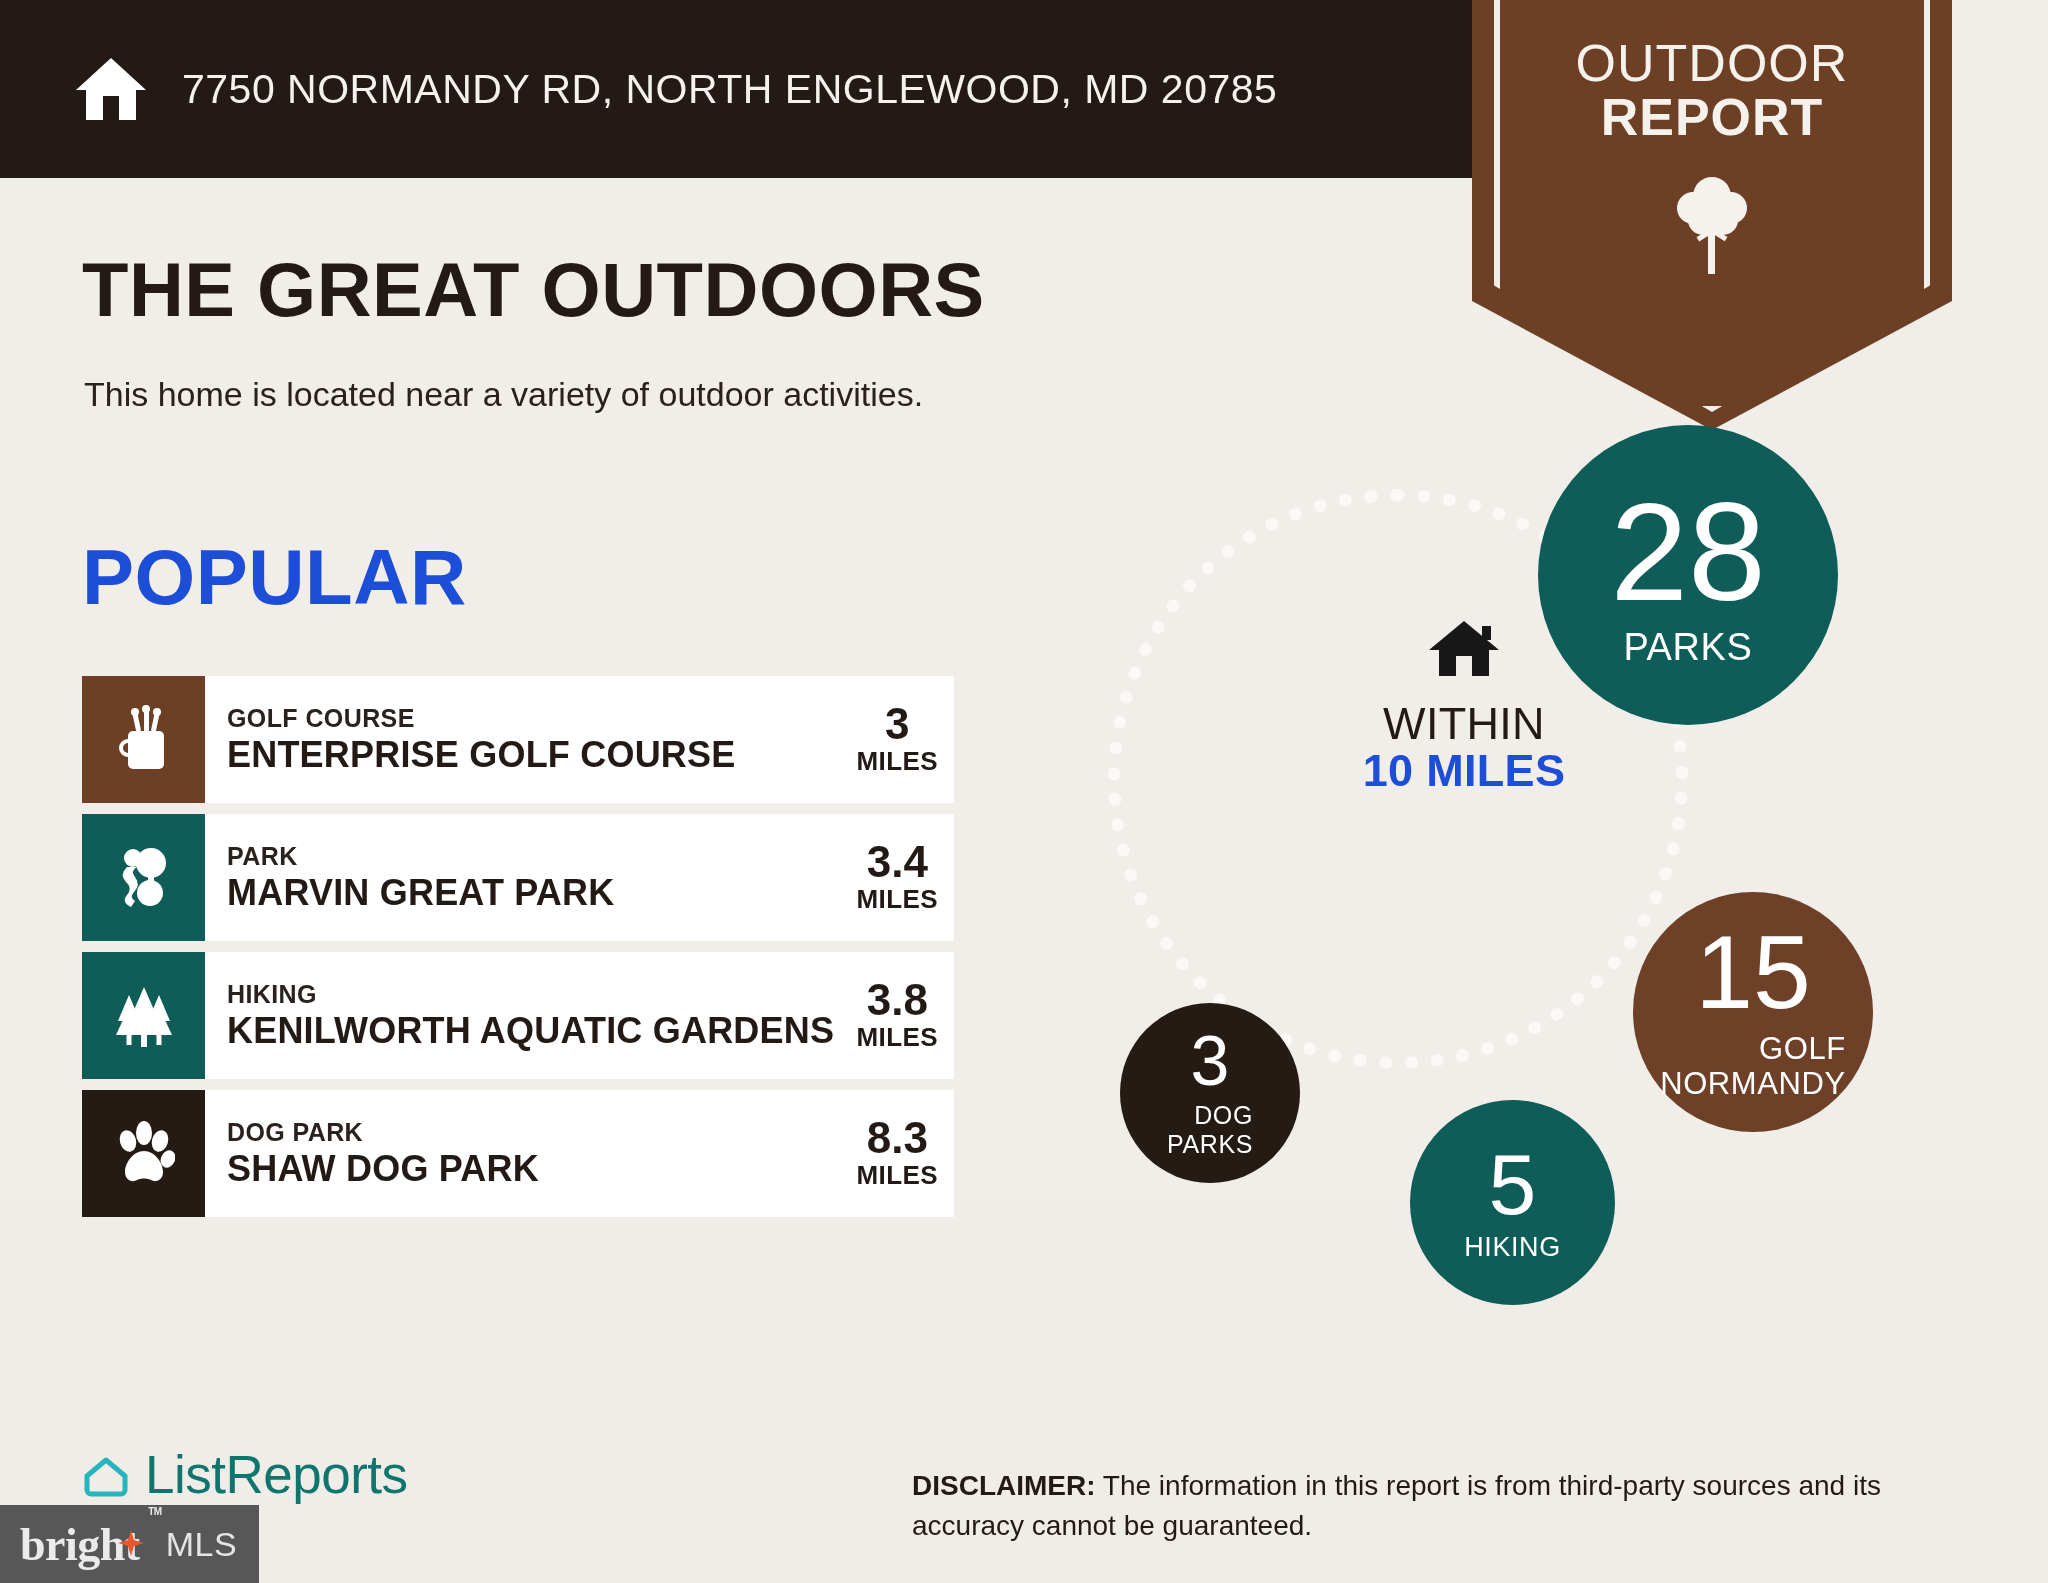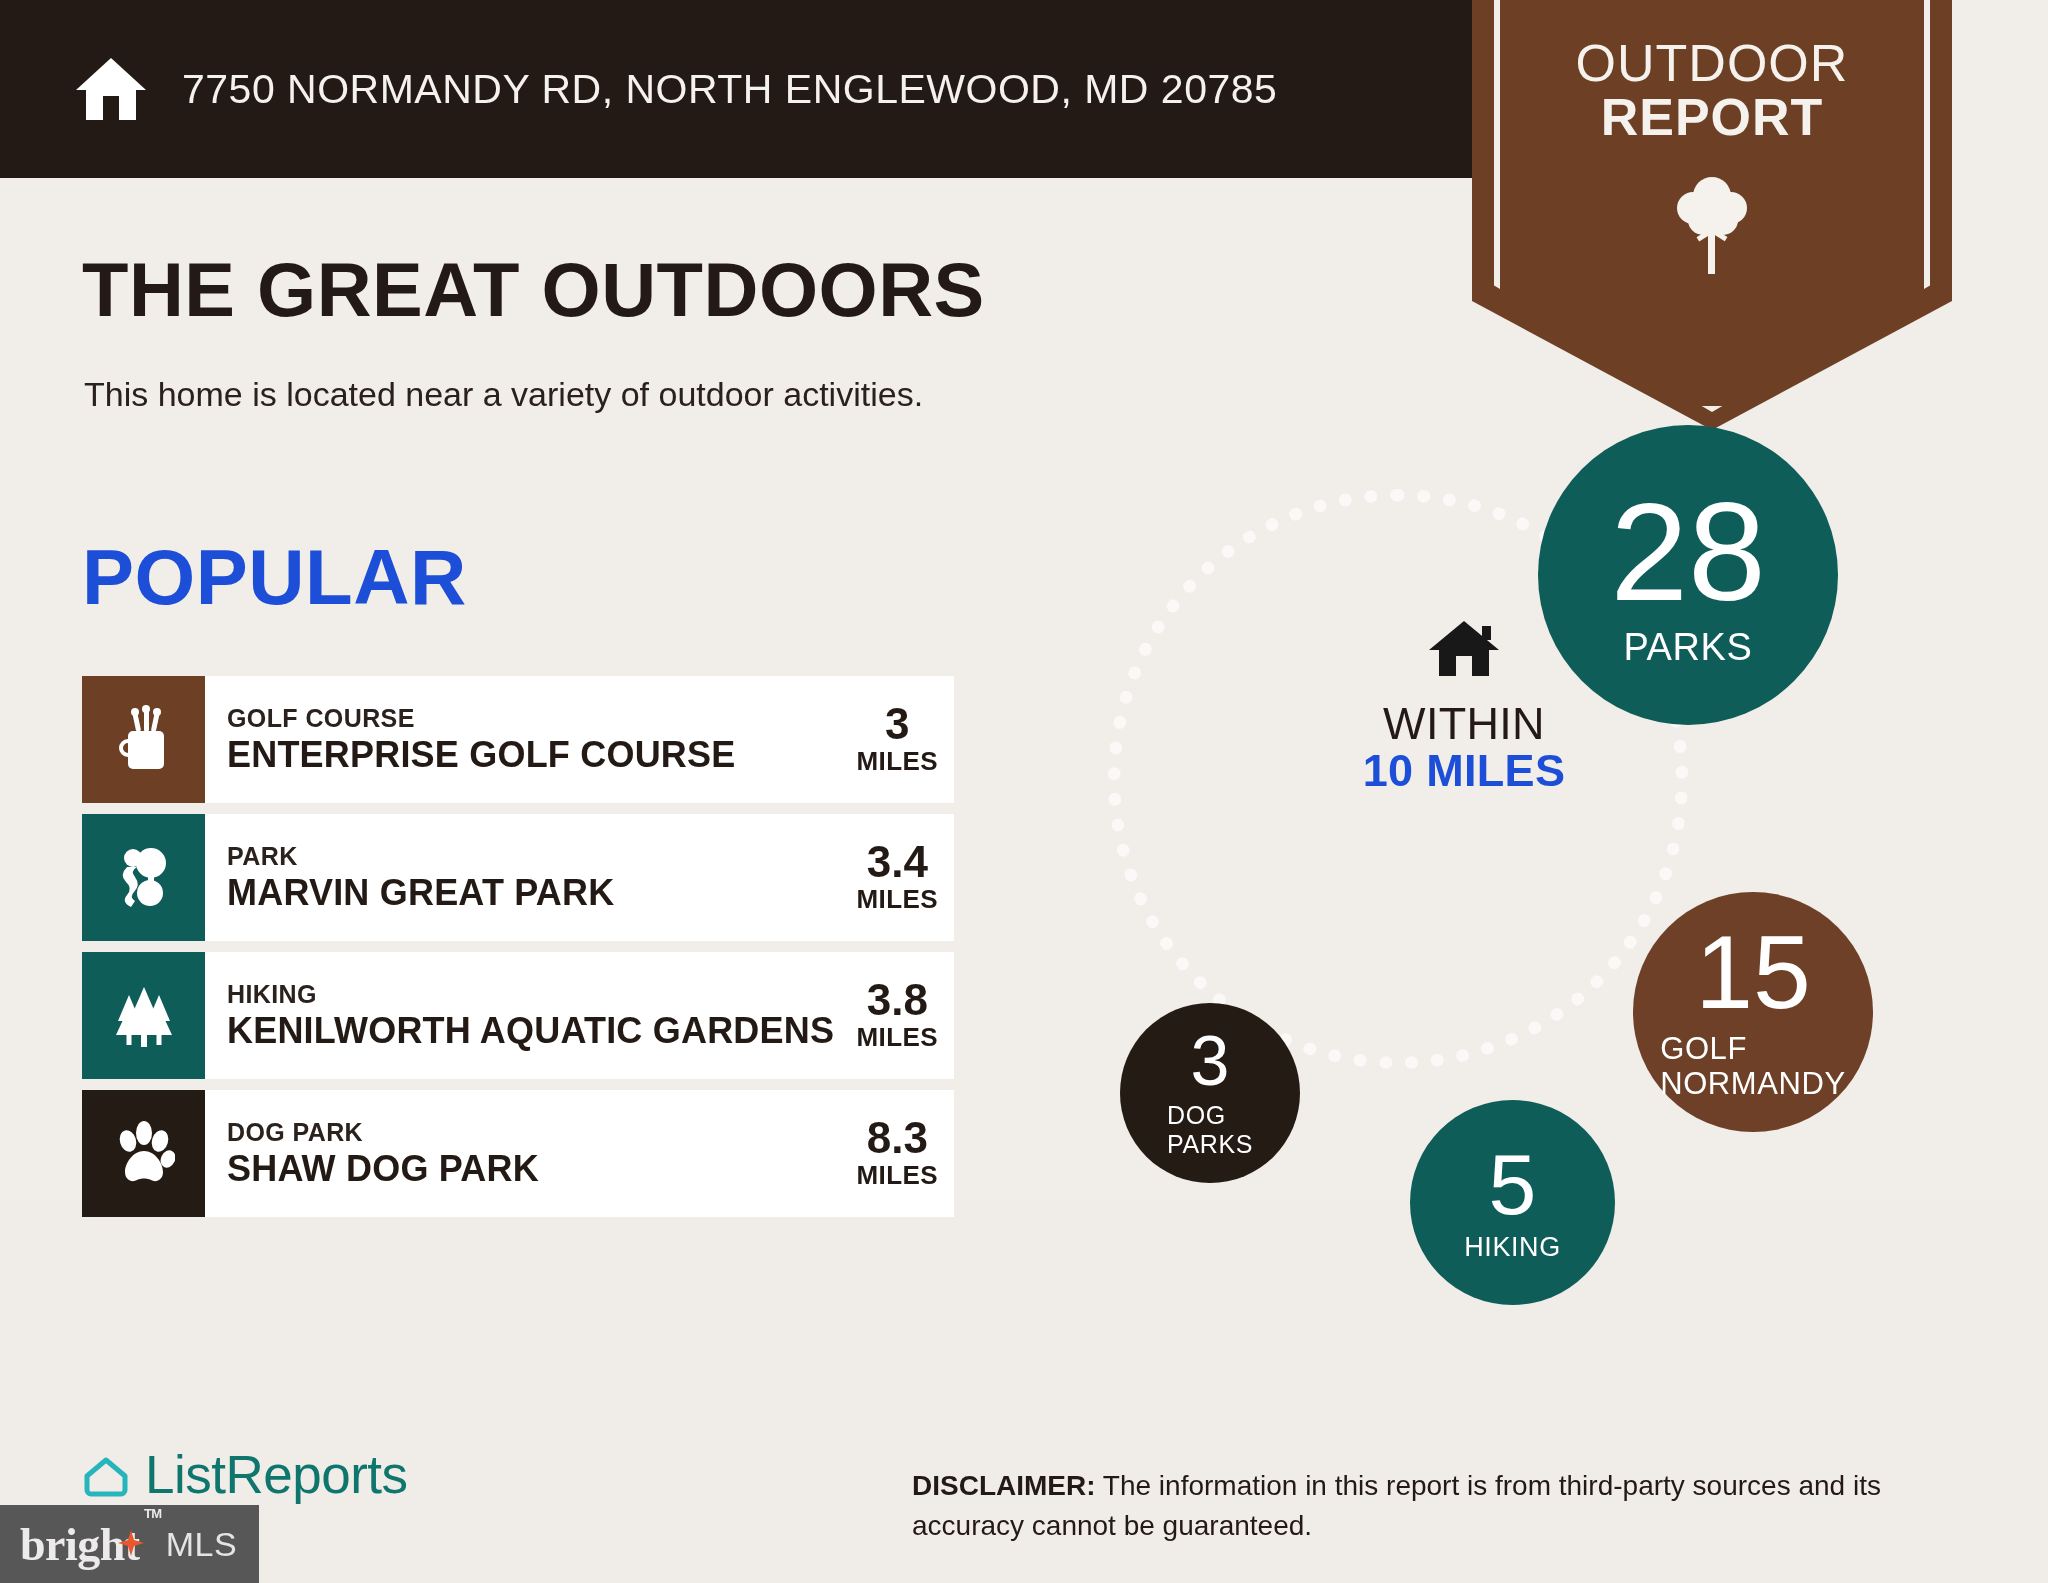--- a/index.html
+++ b/index.html
@@ -203,21 +203,21 @@
     border-radius: 50%;
     border: 13px dotted #fbf9f7;
   }
   .bubble {
     position: absolute;
     border-radius: 50%;
     display: flex;
     flex-direction: column;
     align-items: center;
     justify-content: center;
-    text-align: left;
+    text-align: right;
     color: #ffffff;
     line-height: 1;
   }
   .bubble .bnum { font-weight: 400; line-height: 0.95; }
   .bubble .blbl { font-weight: 400; letter-spacing: 0.6px; }
 
   #bubble-parks {
     left: 458px; top: -30px;
     width: 300px; height: 300px;
     background: #0e5d59;
@@ -327,21 +327,21 @@
     right: -4px;
     top: -4px;
     width: 26px;
     height: 26px;
   }
   .bright-tm {
     position: absolute;
     right: -22px;
     top: -12px;
     font-family: "Liberation Sans", sans-serif;
-    font-size: 13px;
+    font-size: 10px;
     color: #eceaea;
   }
   .mls-word {
     margin-left: 26px;
     font-size: 34px;
     font-weight: 400;
     color: #e6e4e4;
     letter-spacing: 0.5px;
   }
 </style>

